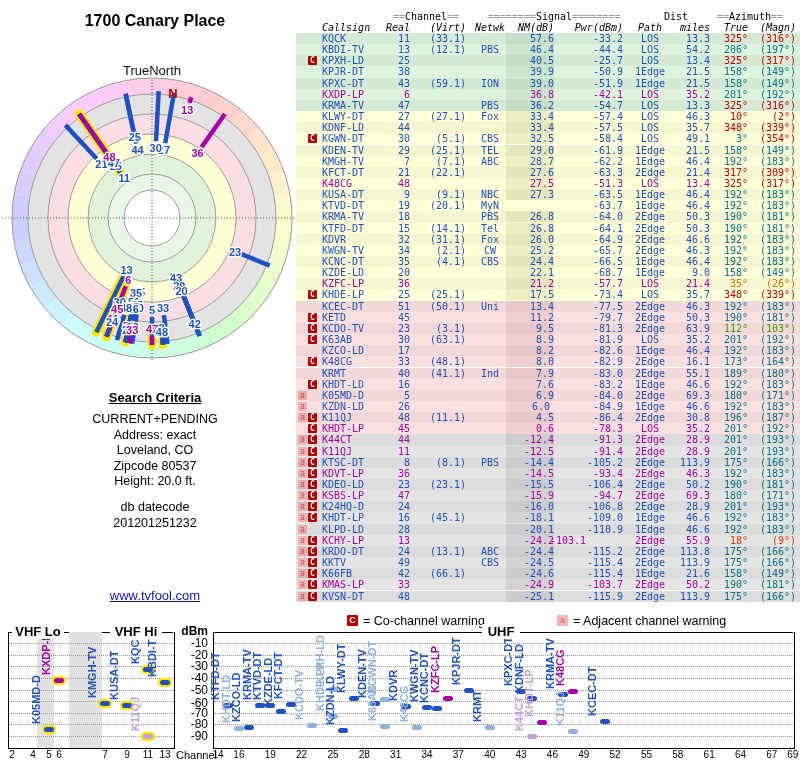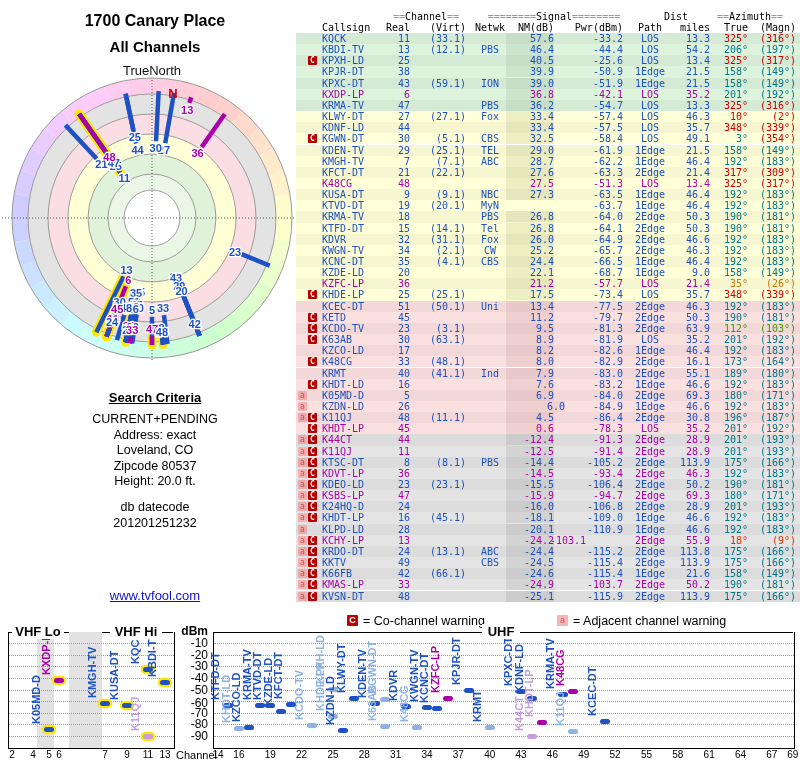--- a/index.html
+++ b/index.html
@@ -14,21 +14,21 @@
            font-size:13px;text-decoration:underline;color:#000;}
   .sc-line{position:absolute;left:30px;width:250px;text-align:center;font-size:12.5px;color:#000;}
   .tflink{position:absolute;left:55px;width:200px;text-align:center;font-size:13px;
           color:#1111cc;text-decoration:underline;cursor:pointer;}
   
   #tablewrap{position:absolute;left:296px;top:8px;width:504px;height:596px;
              font-family:"DejaVu Sans Mono","Liberation Mono",monospace;}
   .hrow{position:absolute;left:0;width:504px;height:11px;font-size:10px;white-space:pre;}
   .hcell{position:absolute;top:0;height:11px;line-height:11px;font-size:10px;color:#000;}
   .hsep{color:#999;}
-  .h2u{border-bottom:1px solid #4d7c0f;}
+  .h2u{border-bottom:1px solid #4d7c0f;font-style:italic;}
   .trow{position:absolute;left:0;width:504px;height:11.15px;}
   .trow:nth-child(odd){filter:brightness(0.965);}
   .bg{background:#ddf3dc;} .by{background:#ffffd8;} .bp{background:#fbe0e0;} .bw{background:#e4e4e4;}
   .cell{position:absolute;top:0;height:11px;line-height:11.5px;font-size:10px;white-space:pre;}
   .bg .nmc{background:#cde5cd;} .by .nmc{background:#eeeec3;}
   .bp .nmc{background:#f0cfcf;} .bw .nmc{background:#d3d3d3;}
   .mkc{background:#b80000;font-weight:bold;border-radius:1px;height:9px!important;
        line-height:9.5px!important;top:1px!important;font-size:8px;}
   .mka{background:#f6b0b0;border-radius:1px;height:9px!important;
        line-height:9.5px!important;top:1px!important;font-size:8px;}
@@ -51,21 +51,20 @@
           line-height:11px;border-radius:1px;}
   .legtxt{position:absolute;font-size:12.5px;color:#000;}
   .axlabel{position:absolute;font-size:12px;color:#000;}
 </style>
 </head>
 <body>
 
 <div id="app">
 
   <div class="rtitle" style="top:12px;font-size:16px;">1700 Canary Place</div>
-  <div class="rtitle" style="top:38px;font-size:15px;">All Channels</div>
   <div class="tnorth" style="top:63px;">TrueNorth</div>
   <svg class="abs" style="left:0;top:76px;" width="304" height="290" viewBox="0 0 304 290">
       <path d="M152 18L152 2A140 140 0 0 1 176.31074487337025 4.126914578290865L173.53237403069937 19.88383862648621A124 124 0 0 0 152 18Z" fill="hsl(335,100%,90%)"></path>
       <path d="M173.53237403069937 19.88383862648621L176.31074487337025 4.126914578290865A140 140 0 0 1 199.88282006559362 10.443033089972829L194.4104977723829 25.478115022547357A124 124 0 0 0 173.53237403069937 19.88383862648621Z" fill="hsl(345,100%,90%)"></path>
       <path d="M194.4104977723829 25.478115022547357L199.88282006559362 10.443033089972829A140 140 0 0 1 222 20.75644347017858L214 34.612849930729595A124 124 0 0 0 194.4104977723829 25.478115022547357Z" fill="hsl(355,100%,90%)"></path>
       <path d="M214 34.612849930729595L222 20.75644347017858A140 140 0 0 1 241.99026535611551 34.75377796334308L231.70566360113088 47.01048905324673A124 124 0 0 0 214 34.612849930729595Z" fill="hsl(5,100%,90%)"></path>
       <path d="M231.70566360113088 47.01048905324673L241.99026535611551 34.75377796334308A140 140 0 0 1 259.24622203665695 52.009734643884485L246.98951094675328 62.29433639886912A124 124 0 0 0 231.70566360113088 47.01048905324673Z" fill="hsl(15,100%,90%)"></path>
       <path d="M246.98951094675328 62.29433639886912L259.24622203665695 52.009734643884485A140 140 0 0 1 273.2435565298214 71.99999999999999L259.3871500692704 79.99999999999999A124 124 0 0 0 246.98951094675328 62.29433639886912Z" fill="hsl(25,100%,90%)"></path>
       <path d="M259.3871500692704 79.99999999999999L273.2435565298214 71.99999999999999A140 140 0 0 1 283.5569669100272 94.11717993440637L268.5218849774526 99.58950222761706A124 124 0 0 0 259.3871500692704 79.99999999999999Z" fill="hsl(35,100%,90%)"></path>
       <path d="M268.5218849774526 99.58950222761706L283.5569669100272 94.11717993440637A140 140 0 0 1 289.8730854217091 117.68925512662975L274.1161613735138 120.46762596930063A124 124 0 0 0 268.5218849774526 99.58950222761706Z" fill="hsl(45,100%,90%)"></path>
@@ -279,21 +278,21 @@
           <span class="cell" style="left: 418px; width: 34px; text-align: right; color: rgb(0, 119, 136);">206°</span>
           <span class="cell" style="left: 454px; width: 46px; text-align: right; color: rgb(0, 119, 136);">(197°)</span>
         </div>
         <div class="trow bg" style="top: 47.3px;">
           <span class="cell mkc" style="left: 12px; width: 9px; text-align: center; color: rgb(255, 255, 255);">C</span>
           <span class="cell" style="left: 26px; width: 64px; text-align: left; color: rgb(30, 82, 196);">KPXH-LD</span>
           <span class="cell" style="left: 84px; width: 30px; text-align: right; color: rgb(30, 82, 196);">25</span>
           <span class="cell" style="left: 118px; width: 52px; text-align: right; color: rgb(30, 82, 196);"></span>
           <span class="cell" style="left: 172px; width: 44px; text-align: center; color: rgb(30, 82, 196);"></span>
           <span class="cell nmc" style="left: 210px; width: 48px; text-align: right; color: rgb(30, 82, 196);">40.5</span>
-          <span class="cell" style="left: 262px; width: 65px; text-align: right; color: rgb(30, 82, 196);">-25.6</span>
+          <span class="cell" style="left: 262px; width: 65px; text-align: right; color: rgb(30, 82, 196);">-25.7</span>
           <span class="cell" style="left: 332px; width: 44px; text-align: center; color: rgb(30, 82, 196);">LOS</span>
           <span class="cell" style="left: 374px; width: 40px; text-align: right; color: rgb(30, 82, 196);">13.4</span>
           <span class="cell" style="left: 418px; width: 34px; text-align: right; color: rgb(204, 0, 0);">325°</span>
           <span class="cell" style="left: 454px; width: 46px; text-align: right; color: rgb(204, 0, 0);">(317°)</span>
         </div>
         <div class="trow bg" style="top: 58.45px;">
           <span class="cell" style="left: 26px; width: 64px; text-align: left; color: rgb(30, 82, 196);">KPJR-DT</span>
           <span class="cell" style="left: 84px; width: 30px; text-align: right; color: rgb(30, 82, 196);">38</span>
           <span class="cell" style="left: 118px; width: 52px; text-align: right; color: rgb(30, 82, 196);"></span>
           <span class="cell" style="left: 172px; width: 44px; text-align: center; color: rgb(30, 82, 196);"></span>
@@ -659,21 +658,21 @@
           <span class="cell" style="left: 374px; width: 40px; text-align: right; color: rgb(30, 82, 196);">69.3</span>
           <span class="cell" style="left: 418px; width: 34px; text-align: right; color: rgb(0, 119, 136);">180°</span>
           <span class="cell" style="left: 454px; width: 46px; text-align: right; color: rgb(0, 119, 136);">(171°)</span>
         </div>
         <div class="trow bp" style="top: 392.95px;">
           <span class="cell mka" style="left: 2px; width: 9px; text-align: center; color: rgb(192, 88, 88);">a</span>
           <span class="cell" style="left: 26px; width: 64px; text-align: left; color: rgb(30, 82, 196);">KZDN-LD</span>
           <span class="cell" style="left: 84px; width: 30px; text-align: right; color: rgb(30, 82, 196);">26</span>
           <span class="cell" style="left: 118px; width: 52px; text-align: right; color: rgb(30, 82, 196);"></span>
           <span class="cell" style="left: 172px; width: 44px; text-align: center; color: rgb(30, 82, 196);"></span>
-          <span class="cell nmc" style="left: 210px; width: 59px; text-align: right; color: rgb(30, 82, 196);">6.0</span>
+          <span class="cell nmc" style="left: 210px; width: 44px; text-align: right; color: rgb(30, 82, 196);">6.0</span>
           <span class="cell" style="left: 262px; width: 65px; text-align: right; color: rgb(30, 82, 196);">-84.9</span>
           <span class="cell" style="left: 332px; width: 44px; text-align: center; color: rgb(30, 82, 196);">1Edge</span>
           <span class="cell" style="left: 374px; width: 40px; text-align: right; color: rgb(30, 82, 196);">46.6</span>
           <span class="cell" style="left: 418px; width: 34px; text-align: right; color: rgb(0, 119, 136);">192°</span>
           <span class="cell" style="left: 454px; width: 46px; text-align: right; color: rgb(0, 119, 136);">(183°)</span>
         </div>
         <div class="trow bp" style="top: 404.1px;">
           <span class="cell mka" style="left: 2px; width: 9px; text-align: center; color: rgb(192, 88, 88);">a</span>
           <span class="cell mkc" style="left: 12px; width: 9px; text-align: center; color: rgb(255, 255, 255);">C</span>
           <span class="cell" style="left: 26px; width: 64px; text-align: left; color: rgb(30, 82, 196);">K11QJ</span>

